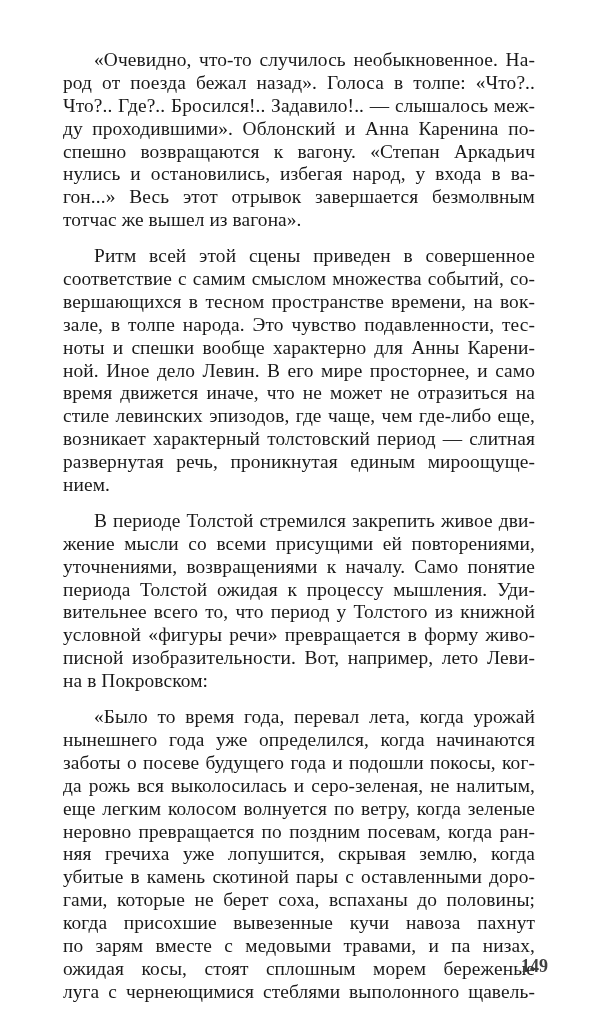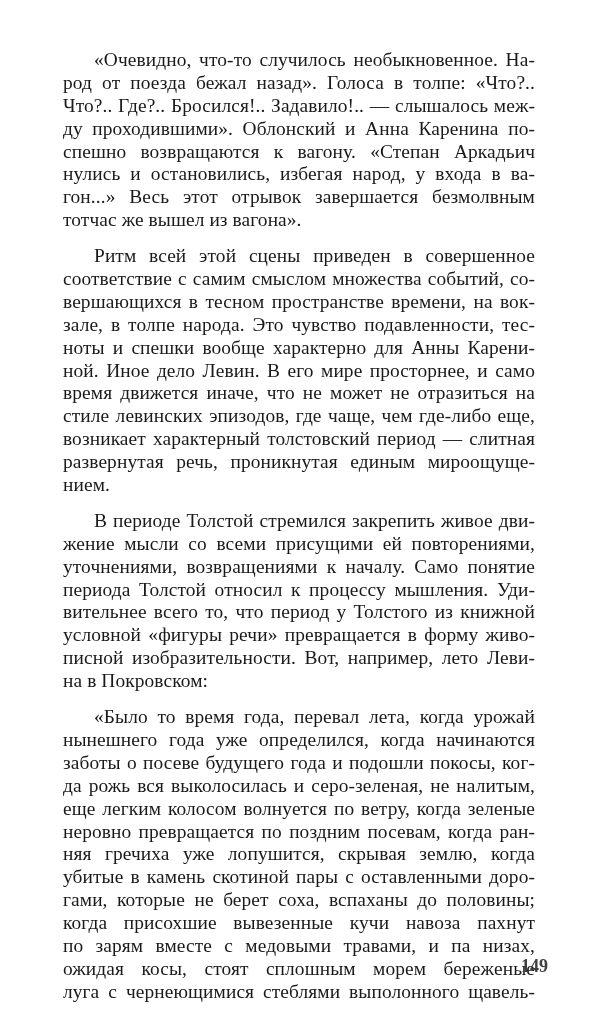--- a/index.html
+++ b/index.html
@@ -59,21 +59,21 @@
     <span class="line">время движется иначе, что не может не отразиться на</span>
     <span class="line">стиле левинских эпизодов, где чаще, чем где-либо еще,</span>
     <span class="line">возникает характерный толстовский период — слитная</span>
     <span class="line">развернутая речь, проникнутая единым мироощуще-</span>
     <span class="line last">нием.</span>
   </div>
   <div class="para">
     <span class="line indent">В периоде Толстой стремился закрепить живое дви-</span>
     <span class="line">жение мысли со всеми присущими ей повторениями,</span>
     <span class="line">уточнениями, возвращениями к началу. Само понятие</span>
-    <span class="line">периода Толстой относил к процессу мышления. Уди-</span>
+    <span class="line">периода Толстой ожидая к процессу мышления. Уди-</span>
     <span class="line">вительнее всего то, что период у Толстого из книжной</span>
     <span class="line">условной «фигуры речи» превращается в форму живо-</span>
     <span class="line">писной изобразительности. Вот, например, лето Леви-</span>
     <span class="line last">на в Покровском:</span>
   </div>
   <div class="para">
     <span class="line indent">«Было то время года, перевал лета, когда урожай</span>
     <span class="line">нынешнего года уже определился, когда начинаются</span>
     <span class="line">заботы о посеве будущего года и подошли покосы, ког-</span>
     <span class="line">да рожь вся выколосилась и серо-зеленая, не налитым,</span>

